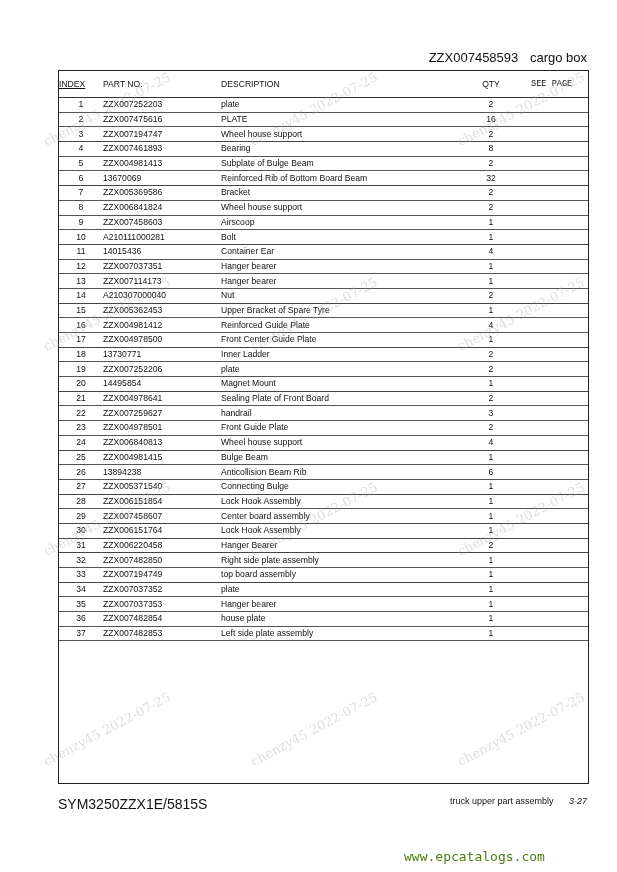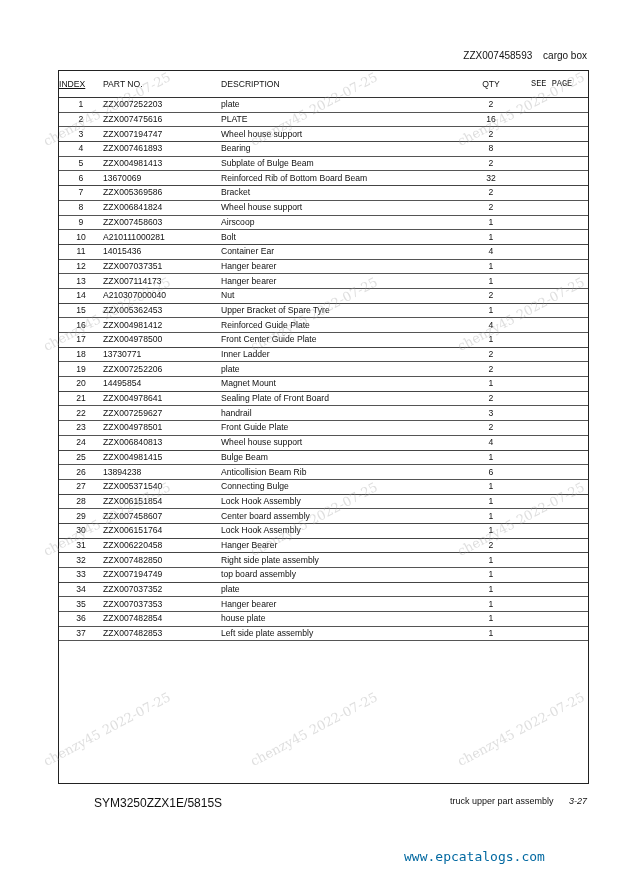--- a/index.html
+++ b/index.html
@@ -1,38 +1,38 @@
 <!DOCTYPE html>
 <html><head>
 <meta charset="utf-8">
 <style>
   html, body { margin: 0; padding: 0; background: #ffffff; }
   body { width: 617px; height: 872px; position: relative; overflow: hidden;
          font-family: "Liberation Sans", sans-serif; color: #111; }
-  .title-line { position: absolute; top: 50px; right: 30px; font-size: 10px; }
+  .title-line { position: absolute; top: 50px; right: 30px; font-size: 13px; }
   .title-line span + span { margin-left: 8px; }
   .table-frame { position: absolute; left: 58px; top: 70px; width: 529px; height: 712px;
                  border: 1.5px solid #222; box-sizing: content-box; }
   table { border-collapse: collapse; width: 100%; font-size: 8.6px; table-layout: fixed; }
   thead th { font-weight: normal; height: 26px; text-align: left; padding: 0; border-bottom: 1.5px solid #333; }
   tbody td { height: 13.7px; padding: 0; border-bottom: 1px solid #555; line-height: 13px; }
   tbody tr.thick td { border-bottom: 1.6px solid #444; }
   .c-idx { width: 44px; text-align: center; }
   .c-part { width: 118px; padding-left: 0; }
   .c-desc { width: 230px; }
   .c-qty { width: 80px; text-align: center; }
   .c-see { width: 57px; }
   th.c-idx { text-align: left; text-decoration: underline; }
   th.c-qty { }
   th.c-see { text-align: left; padding-left: 0; font-family: Liberation Mono, monospace; }
-  .footer-left { position: absolute; top: 796px; left: 58px; font-size: 12px; margin-left: 36px; }
+  .footer-left { position: absolute; top: 796px; left: 58px; font-size: 14px; }
   .footer-right { position: absolute; top: 796px; right: 30px; font-size: 9px; }
   .footer-right span + span { margin-left: 13px; font-style: italic; }
   .site { position: absolute; top: 849px; left: 404px; font-family: "DejaVu Sans Mono", monospace;
-          font-size: 13px; color: #0369a1; }
+          font-size: 13px; color: #4d7c0f; }
   .wm { position: absolute; font-family: "DejaVu Serif", serif; font-size: 13px; color: rgba(160,160,160,0.35);
         transform: rotate(-28deg); transform-origin: left bottom; white-space: nowrap; pointer-events: none; }
 </style>
 </head>
 <body>
 
 <div class="title-line">
   <span>ZZX007458593</span>
   <span>cargo box</span>
 </div>

